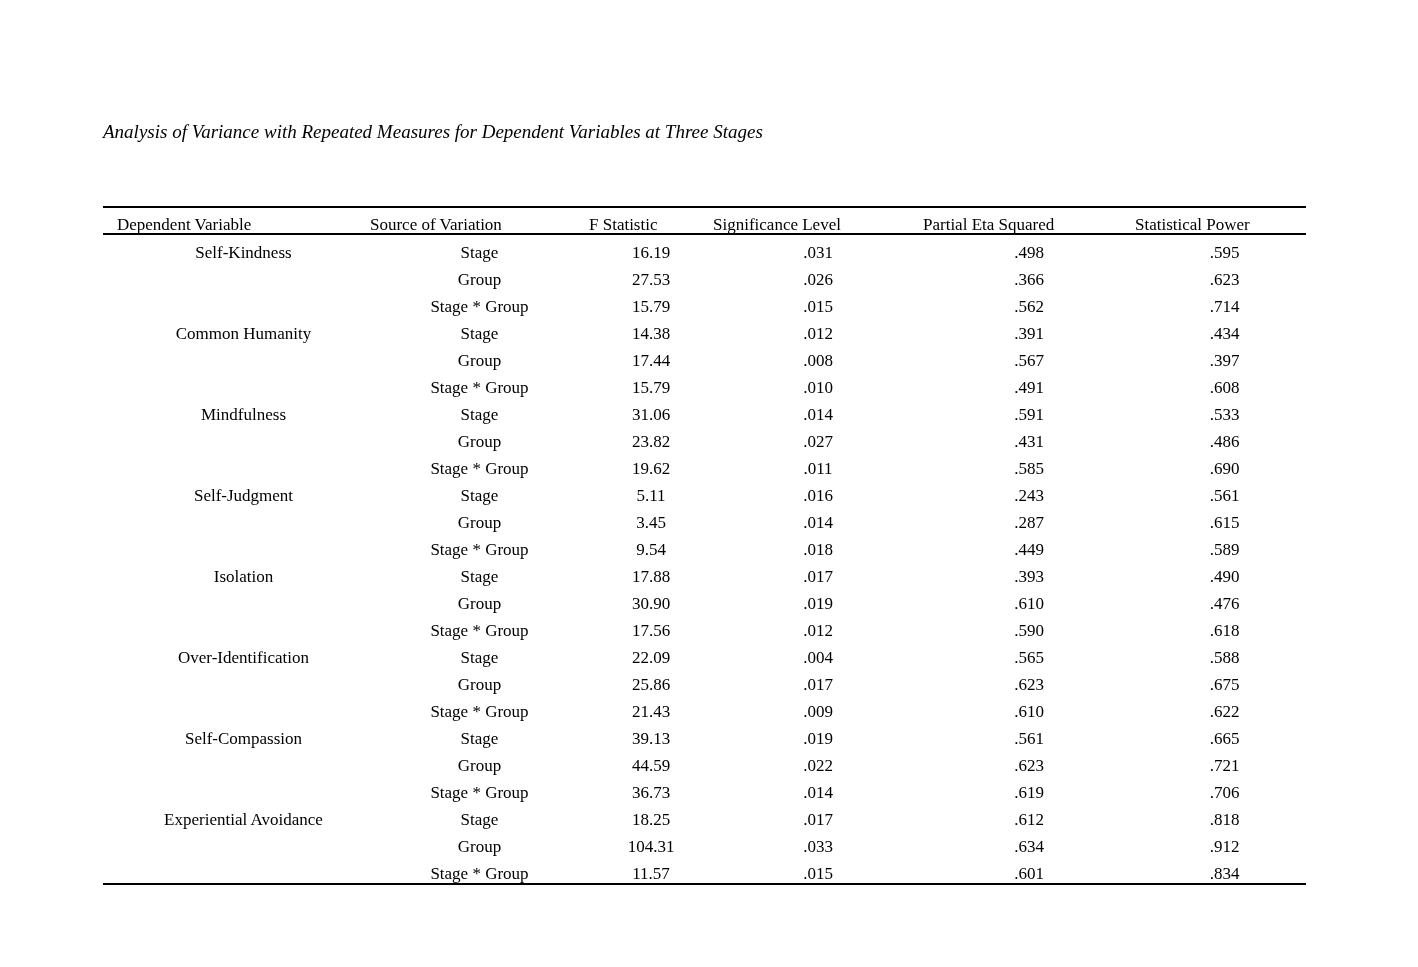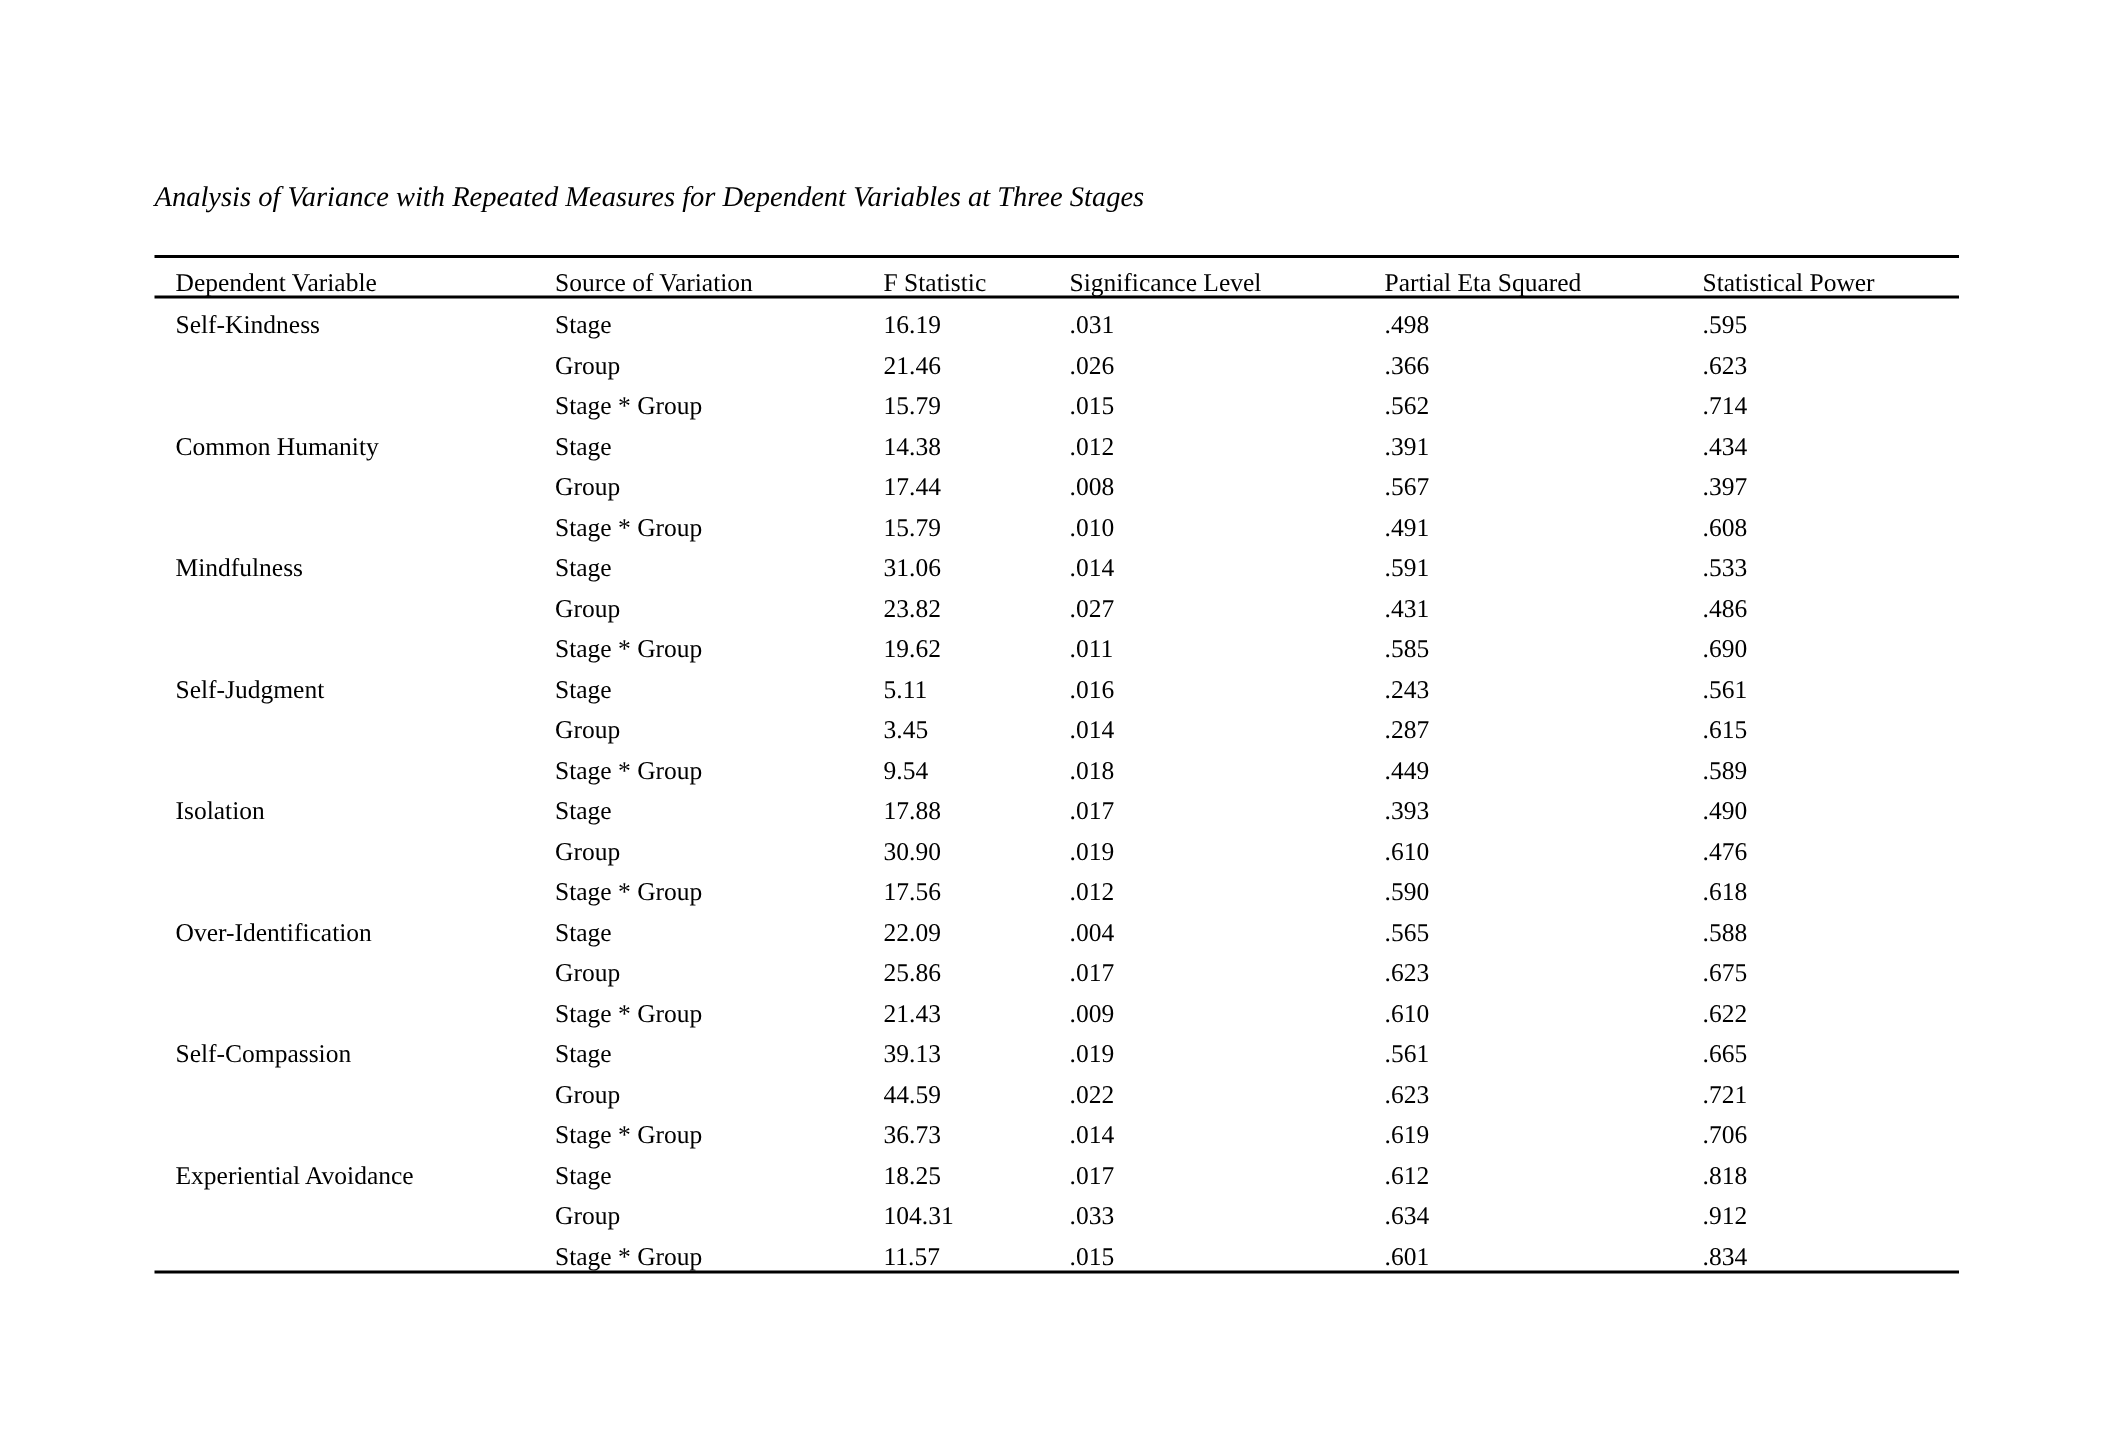--- a/index.html
+++ b/index.html
@@ -27,23 +27,25 @@
     top: 170px;
     width: 1211px;
   }
   .thead {
     display: grid;
     grid-template-columns: 267px 219px 124px 210px 212px 179px;
     height: 29px;
     border-top: 2px solid #000000;
     border-bottom: 2px solid #000000;
     align-items: center;
+    margin-top: 36px;
   }
   .tbody {
     border-bottom: 2px solid #000000;
+    text-align: center;
   }
   .trow {
     display: grid;
     grid-template-columns: 267px 219px 124px 210px 212px 179px;
     height: 27px;
     align-items: center;
   }
   .cell {
     font-size: 17px;
     line-height: 1;
@@ -74,21 +76,21 @@
           <div class="cell c0">Self-Kindness</div>
           <div class="cell c1">Stage</div>
           <div class="cell c2">16.19</div>
           <div class="cell c3">.031</div>
           <div class="cell c4">.498</div>
           <div class="cell c5">.595</div>
         </div>
         <div class="trow">
           <div class="cell c0"></div>
           <div class="cell c1">Group</div>
-          <div class="cell c2">21.46</div>
+          <div class="cell c2">27.53</div>
           <div class="cell c3">.026</div>
           <div class="cell c4">.366</div>
           <div class="cell c5">.623</div>
         </div>
         <div class="trow">
           <div class="cell c0"></div>
           <div class="cell c1">Stage * Group</div>
           <div class="cell c2">15.79</div>
           <div class="cell c3">.015</div>
           <div class="cell c4">.562</div>

